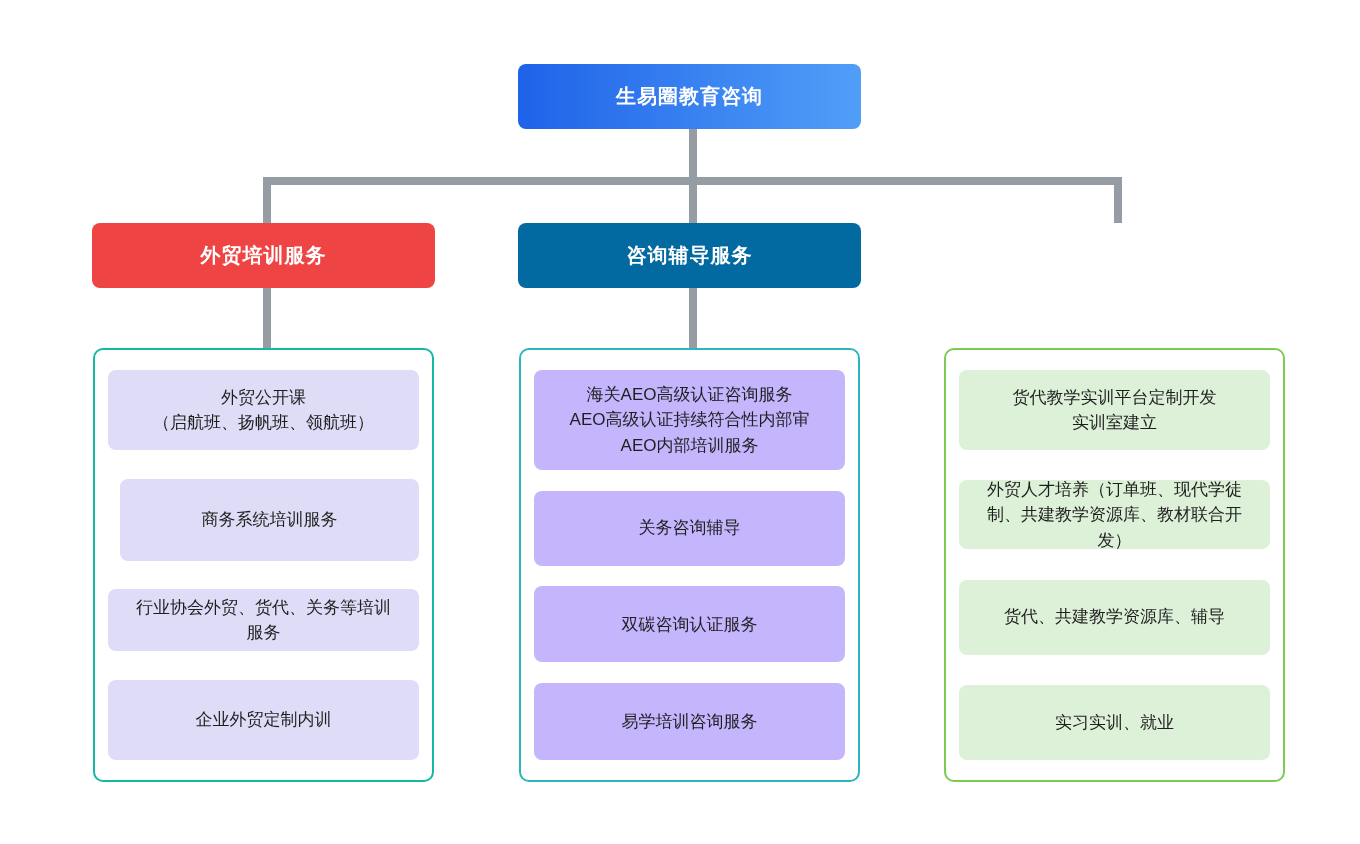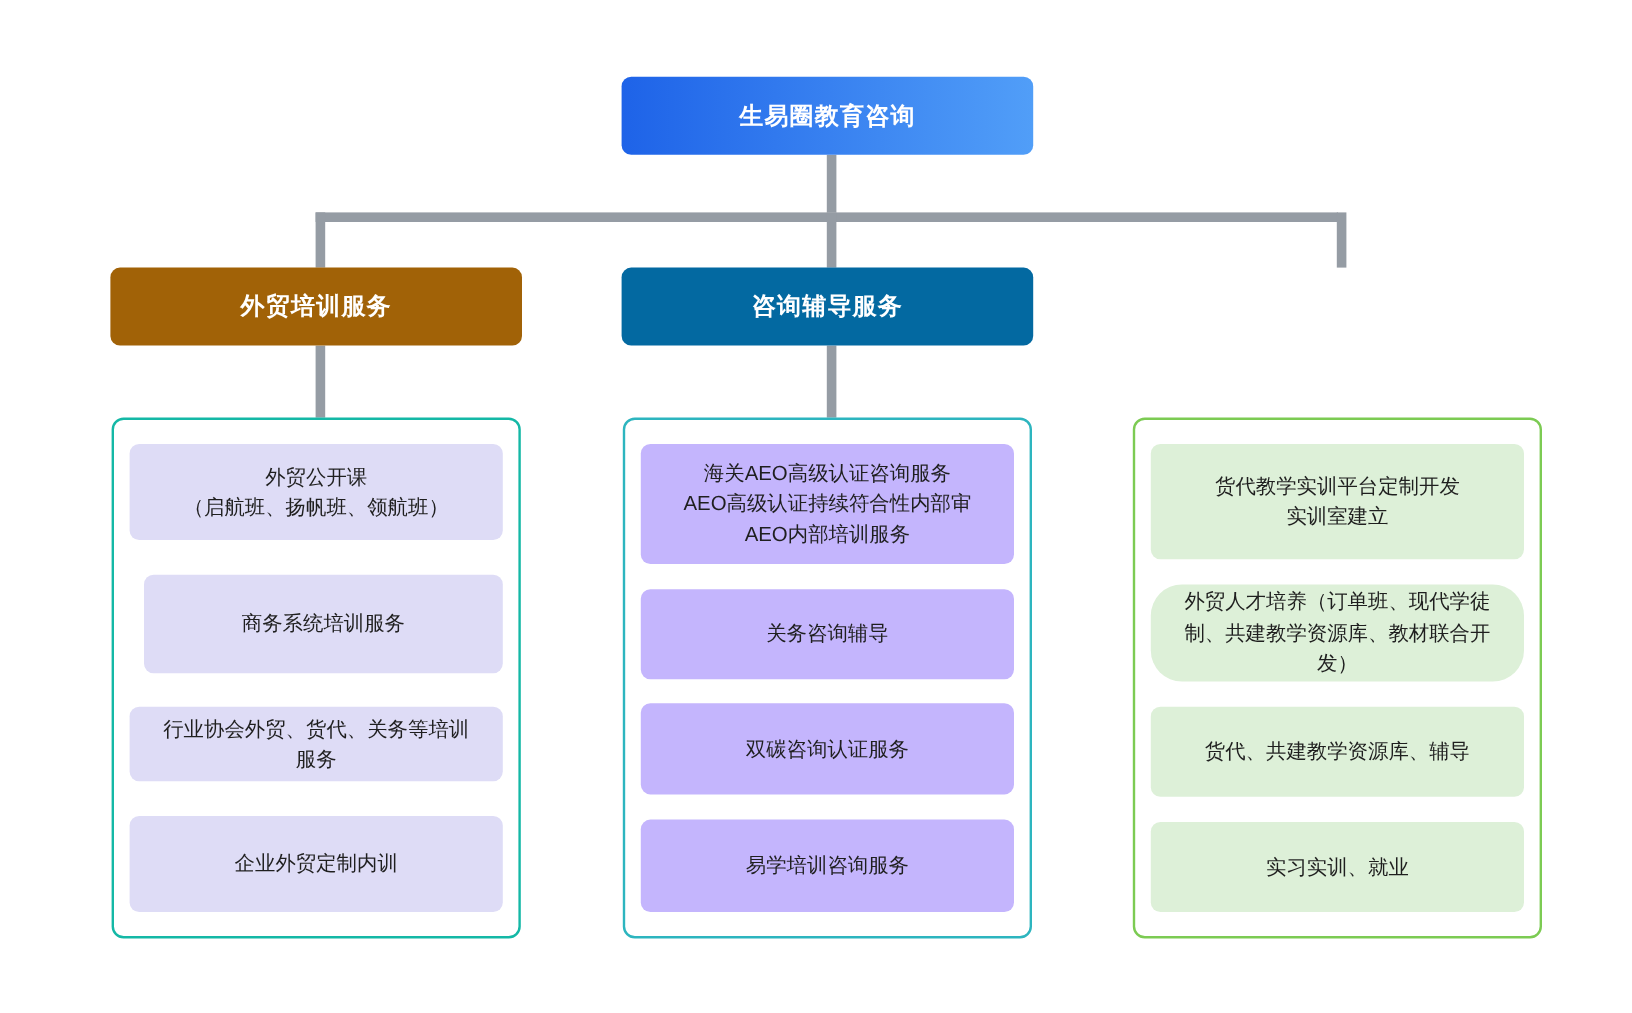--- a/index.html
+++ b/index.html
@@ -16,21 +16,21 @@
   
   .node {
     position: absolute;
     width: 343px; height: 65px;
     border-radius: 8px;
     display: flex; align-items: center; justify-content: center;
     color: #ffffff; font-weight: bold; font-size: 20px;
     letter-spacing: 1px;
   }
   .root-node  { left: 510px; top: 56px; background: linear-gradient(90deg, #1E63E8 0%, #519EF8 100%); }
-  .hdr-1 { left: 84px;  top: 215px; background: #a16207; }
+  .hdr-1 { left: 84px;  top: 215px; background: #ef4444; }
   .hdr-2 { left: 510px; top: 215px; background: #0369a1; }
   .hdr-3 { left: 935px; top: 215px; background: #6FCB47; }
 
   
   .container {
     position: absolute;
     top: 340px; width: 341px; height: 434px;
     background: #ffffff;
     border-radius: 10px;
     display: flex; flex-direction: column;
@@ -50,21 +50,21 @@
     padding: 4px 26px;
     white-space: pre-line;
   }
   .cont-1 .item { background: #DEDCF6; }
   .cont-2 .item { background: #c4b5fd; }
   .cont-3 .item { background: #DDF0D8; }
 
   
   .c1-a { height: 80px; } .c1-b { height: 82px; margin-left: 12px; } .c1-c { height: 62px; } .c1-d { height: 80px; }
   .c2-a { height: 100px; } .c2-b { height: 75px; } .c2-c { height: 76px; } .c2-d { height: 77px; }
-  .c3-a { height: 96px; } .c3-b { height: 81px; border-radius: 26px; } .c3-c { height: 75px; } .c3-d { height: 75px; }
+  .c3-a { height: 80px; } .c3-b { height: 69px; } .c3-c { height: 75px; } .c3-d { height: 75px; }
 
   
   .v-root { left: 681px;  top: 121px; height: 48px; }
   .h-main { left: 255px;  top: 169px; width: 852px; }
   .v-b1   { left: 255px;  top: 169px; height: 46px; }
   .v-b2   { left: 681px;  top: 169px; height: 46px; }
   .v-b3   { left: 1106px; top: 169px; height: 46px; }
   .v-s1   { left: 255px;  top: 280px; height: 60px; }
   .v-s2   { left: 681px;  top: 280px; height: 60px; }
 </style>

